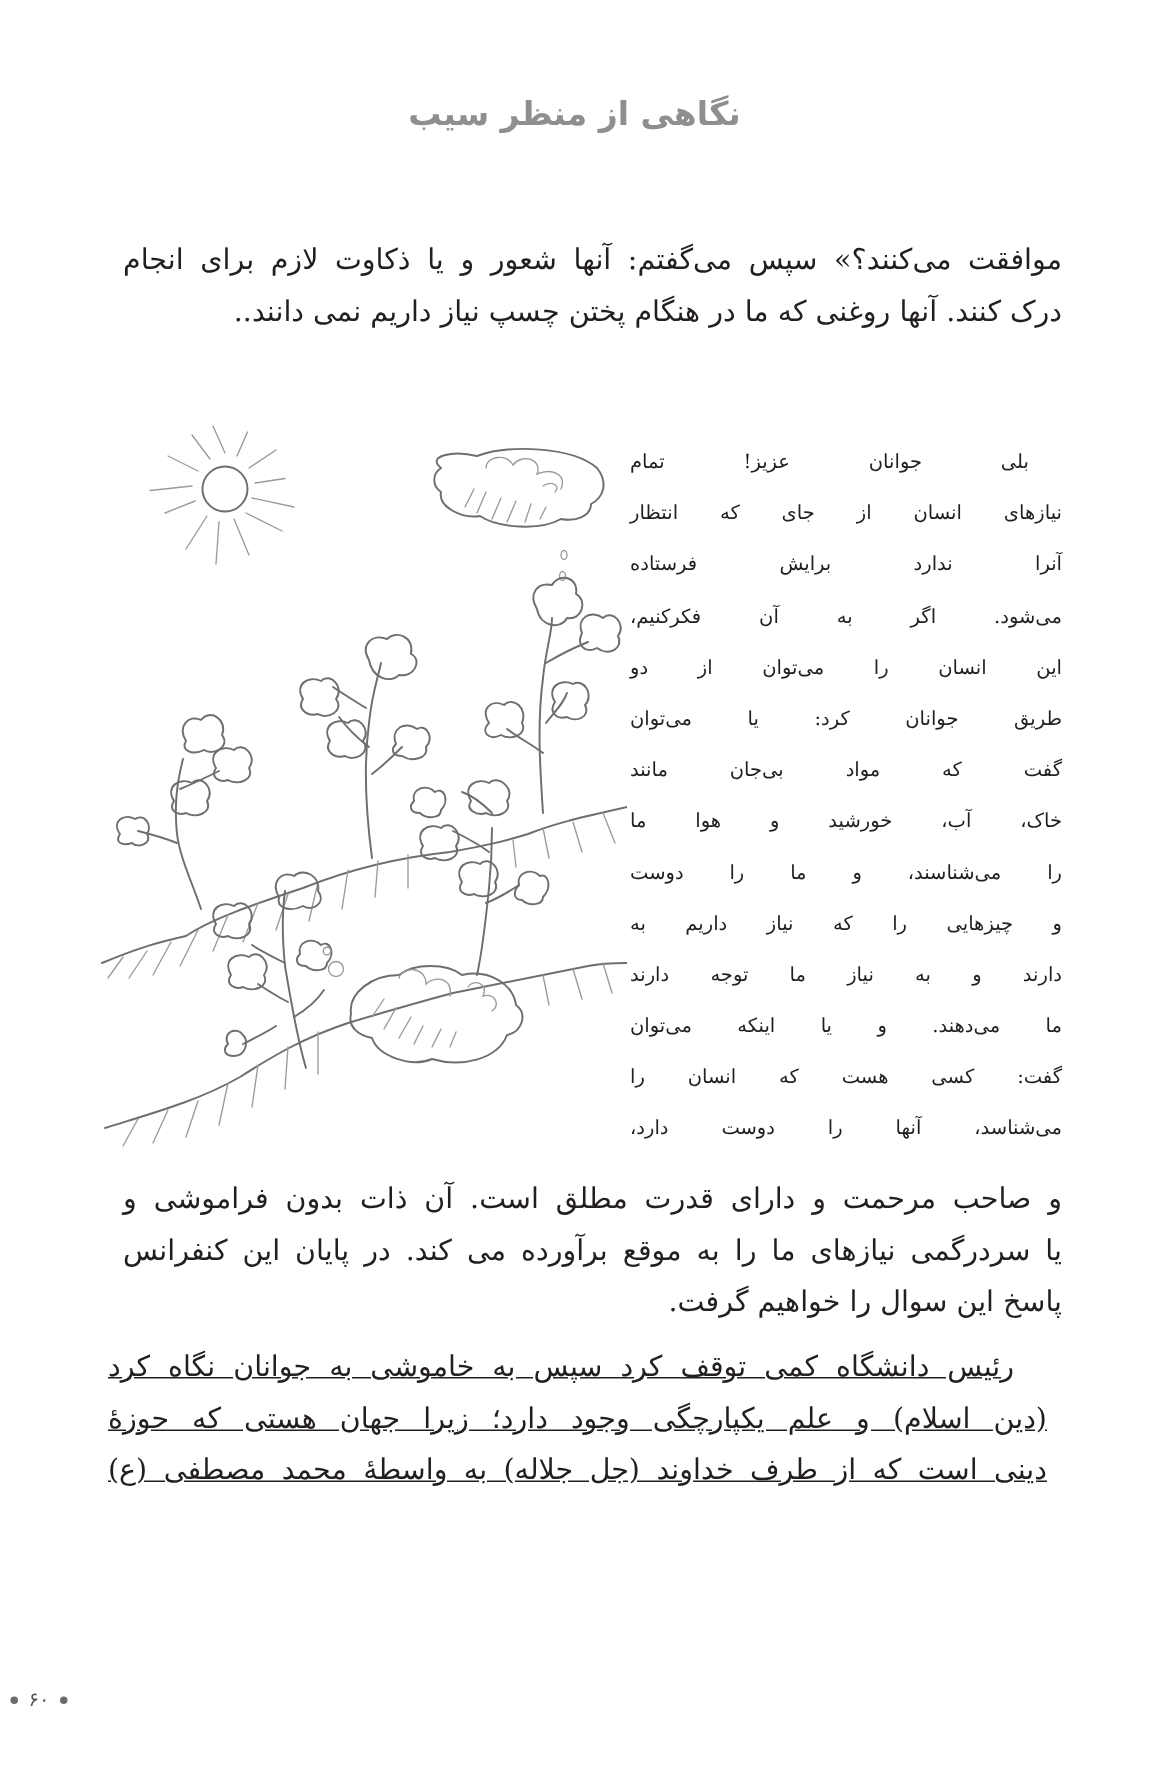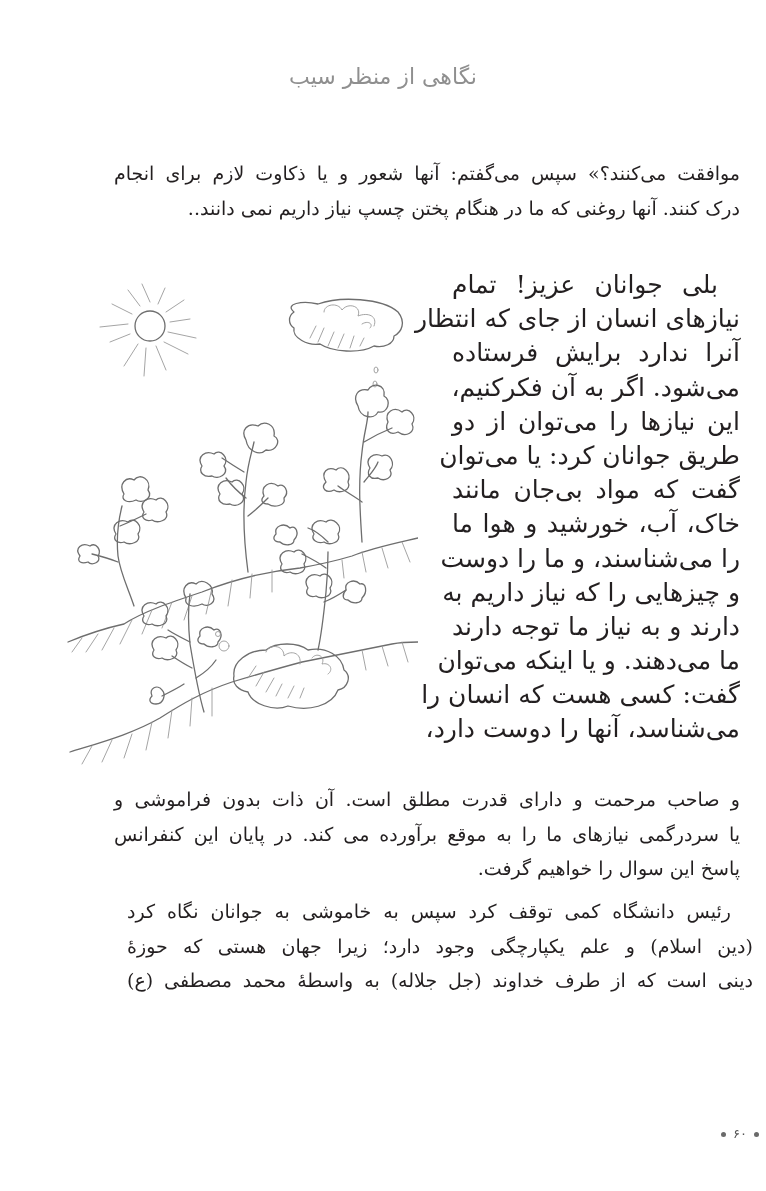--- a/index.html
+++ b/index.html
@@ -15,51 +15,50 @@
       font-family: "DejaVu Serif", "Liberation Serif", serif;
       color: #231f20;
     }
     .running-head {
       position: absolute;
       top: 64px;
       left: 0;
       width: 766px;
       text-align: center;
       font-family: "DejaVu Sans", sans-serif;
-      font-weight: normal;
+      font-weight: bold;
       font-size: 22px;
       color: #8f8f8f;
       direction: rtl;
     }
     .text-block {
       position: absolute;
       direction: rtl;
       text-align: justify;
       text-align-last: auto;
       font-size: 19px;
       line-height: 34.5px;
-      margin-left: 32px;
     }
     .line {
       display: block;
       text-align: justify;
       text-align-last: justify;
       white-space: nowrap;
       height: 34.5px;
       overflow: visible;
     }
     .line.last {
       text-align-last: right;
     }
     .p1 { top: 156px; left: 82px; width: 626px; }
-    .p2 { top: 268px; left: 420px; width: 288px; font-size: 25px; line-height: 34.2px; }
+    .p2 { top: 292px; left: 420px; width: 288px; font-size: 13px; line-height: 34.2px; }
     .p2 .line { height: 34.2px; }
     .p2 .line.indent { padding-right: 22px; }
     .p3 { top: 782px; left: 82px; width: 626px; }
-    .p4 { top: 894px; left: 95px; width: 626px; }
+    .p4 { top: 894px; left: 72px; width: 626px; text-decoration: underline; }
     .p4 .line.indent { padding-right: 22px; }
 
     .illustration {
       position: absolute;
       left: 62px;
       top: 272px;
       width: 356px;
       height: 500px;
     }
     .illustration svg {
@@ -67,21 +66,21 @@
       height: 100%;
     }
     .pencil { fill: none; stroke: #6e6e6e; stroke-width: 1.3; stroke-linecap: round; stroke-linejoin: round; }
     .pencil-light { fill: none; stroke: #9a9a9a; stroke-width: 0.9; stroke-linecap: round; }
 
     .folio {
       position: absolute;
       top: 1126px;
       left: 0;
       width: 766px;
-      text-align: right;
+      text-align: left;
       font-family: "DejaVu Sans", sans-serif;
       font-size: 13px;
       color: #555555;
       direction: rtl;
     }
     .folio .dot {
       display: inline-block;
       width: 5px;
       height: 5px;
       border-radius: 50%;
@@ -236,21 +235,21 @@
       <circle class="pencil-light" cx="156" cy="362" r="2.5"></circle>
     </g>
   </svg>
 </div>
 
 <div class="text-block p2">
   <span class="line indent">بلی جوانان عزیز! تمام</span>
   <span class="line">نیازهای انسان از جای که انتظار</span>
   <span class="line">آنرا ندارد برایش فرستاده</span>
   <span class="line">می‌شود. اگر به آن فکرکنیم،</span>
-  <span class="line">این نیازها را می‌توان از دو</span>
+  <span class="line">این انسان را می‌توان از دو</span>
   <span class="line">طریق جوانان کرد: یا می‌توان</span>
   <span class="line">گفت که مواد بی‌جان مانند</span>
   <span class="line">خاک، آب، خورشید و هوا ما</span>
   <span class="line">را می‌شناسند، و ما را دوست</span>
   <span class="line">و چیزهایی را که نیاز داریم به</span>
   <span class="line">دارند و به نیاز ما توجه دارند</span>
   <span class="line">ما می‌دهند. و یا اینکه می‌توان</span>
   <span class="line">گفت: کسی هست که انسان را</span>
   <span class="line">می‌شناسد، آنها را دوست دارد،</span>
 </div>

